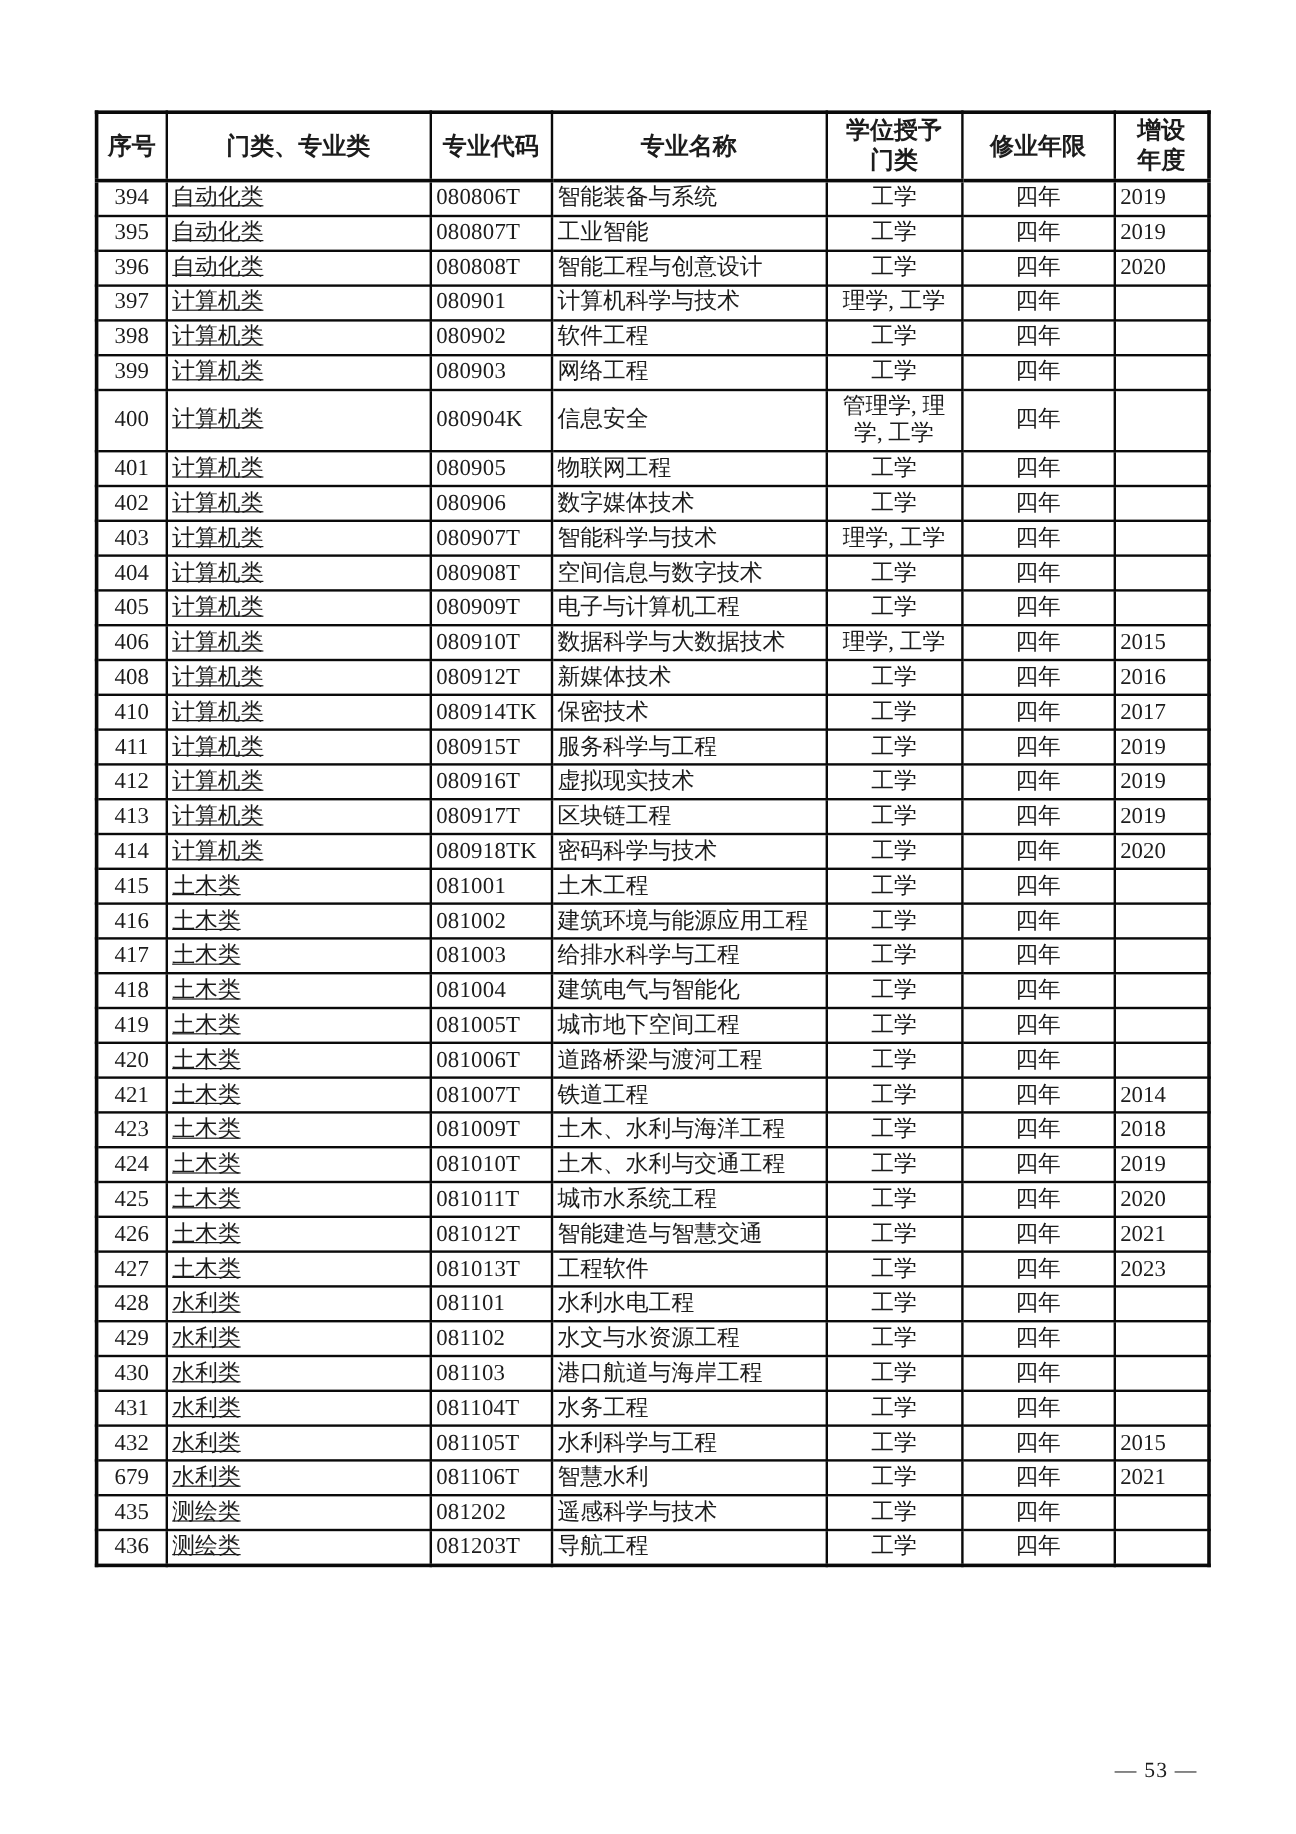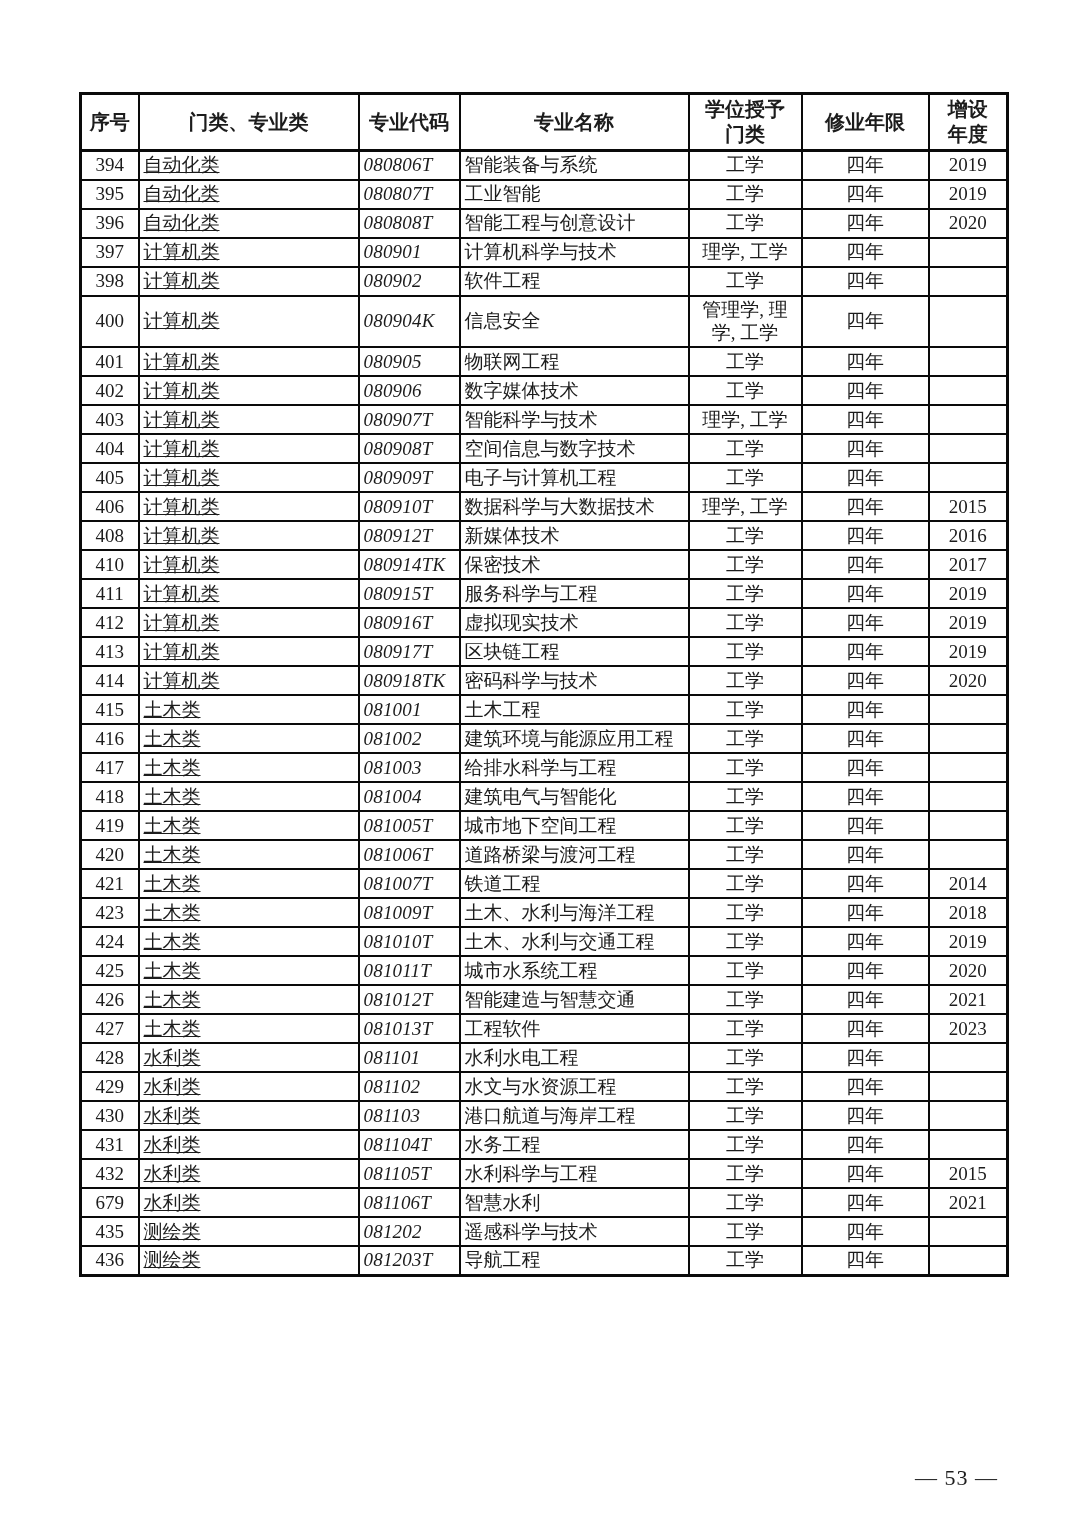--- a/index.html
+++ b/index.html
@@ -45,30 +45,30 @@
     font-weight: bold;
     text-align: center;
     height: 56px;
     white-space: pre-line;
     border-bottom: 3px solid var(--border);
     padding: 2px 2px;
   }
   table.majors-table td { height: 29px; padding: 1px 4px; }
   td.cell-serial      { text-align: center; padding: 1px 2px; }
   td.cell-category    { text-align: left;  padding-left: 7px; text-decoration: underline; }
-  td.cell-code        { text-align: left;  padding-left: 5px; letter-spacing: 0.2px; font-style: italic; }
+  td.cell-code        { text-align: left;  padding-left: 5px; letter-spacing: 0.2px; }
   td.cell-name        { text-align: left;  padding-left: 6px; }
   td.cell-degree      { text-align: center; white-space: pre-line; padding: 1px 2px; }
   td.cell-years       { text-align: center; }
-  td.cell-year-added  { text-align: center; }
+  td.cell-year-added  { text-align: left; }
   .page-number {
     position: absolute;
     top: 1465px;
     right: 82px;
-    font-size: 22px;
+    font-size: 18px;
     letter-spacing: 1px;
     color: var(--text);
   }
 </style>
 </head>
 <body>
 
 <div class="page">
 
   <table class="majors-table">
@@ -134,20 +134,29 @@
         <tr>
           <td class="cell-serial">398</td>
           <td class="cell-category">计算机类</td>
           <td class="cell-code">080902</td>
           <td class="cell-name">软件工程</td>
           <td class="cell-degree">工学</td>
           <td class="cell-years">四年</td>
           <td class="cell-year-added"></td>
         </tr>
         <tr>
+          <td class="cell-serial">399</td>
+          <td class="cell-category">计算机类</td>
+          <td class="cell-code">080903</td>
+          <td class="cell-name">网络工程</td>
+          <td class="cell-degree">工学</td>
+          <td class="cell-years">四年</td>
+          <td class="cell-year-added"></td>
+        </tr>
+        <tr>
           <td class="cell-serial">400</td>
           <td class="cell-category">计算机类</td>
           <td class="cell-code">080904K</td>
           <td class="cell-name">信息安全</td>
           <td class="cell-degree">管理学, 理
 学, 工学</td>
           <td class="cell-years">四年</td>
           <td class="cell-year-added"></td>
         </tr>
         <tr>

